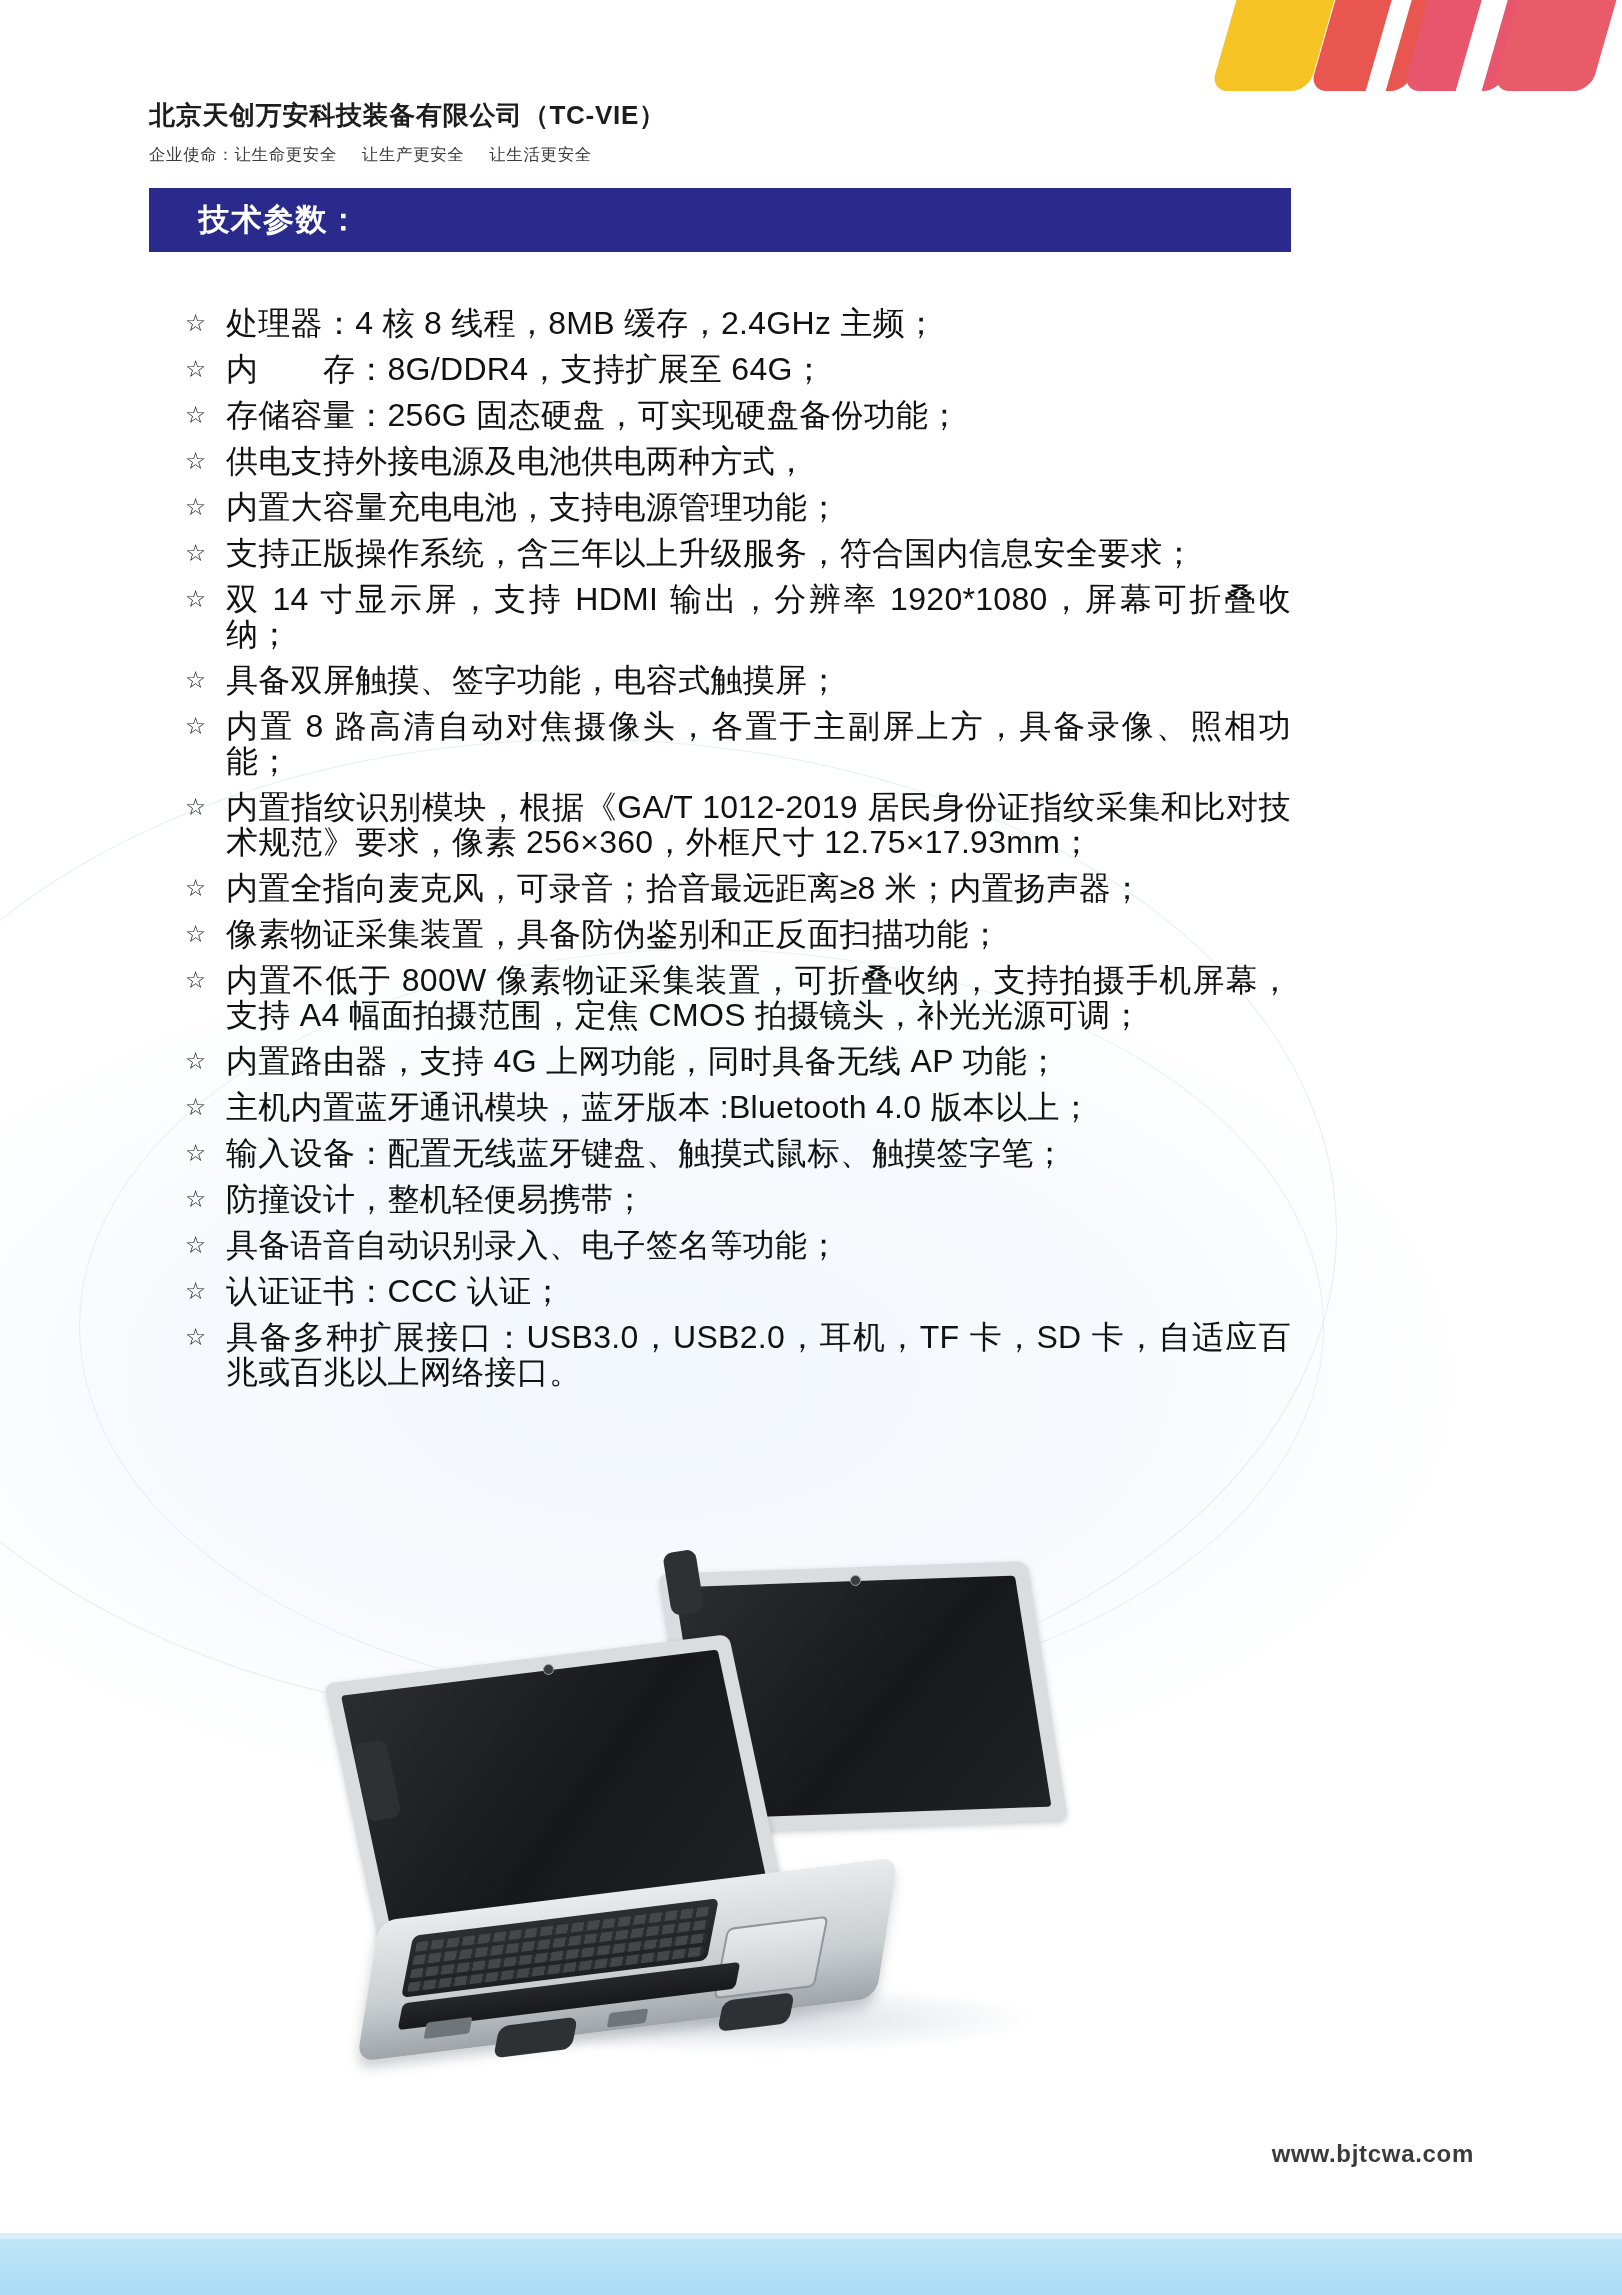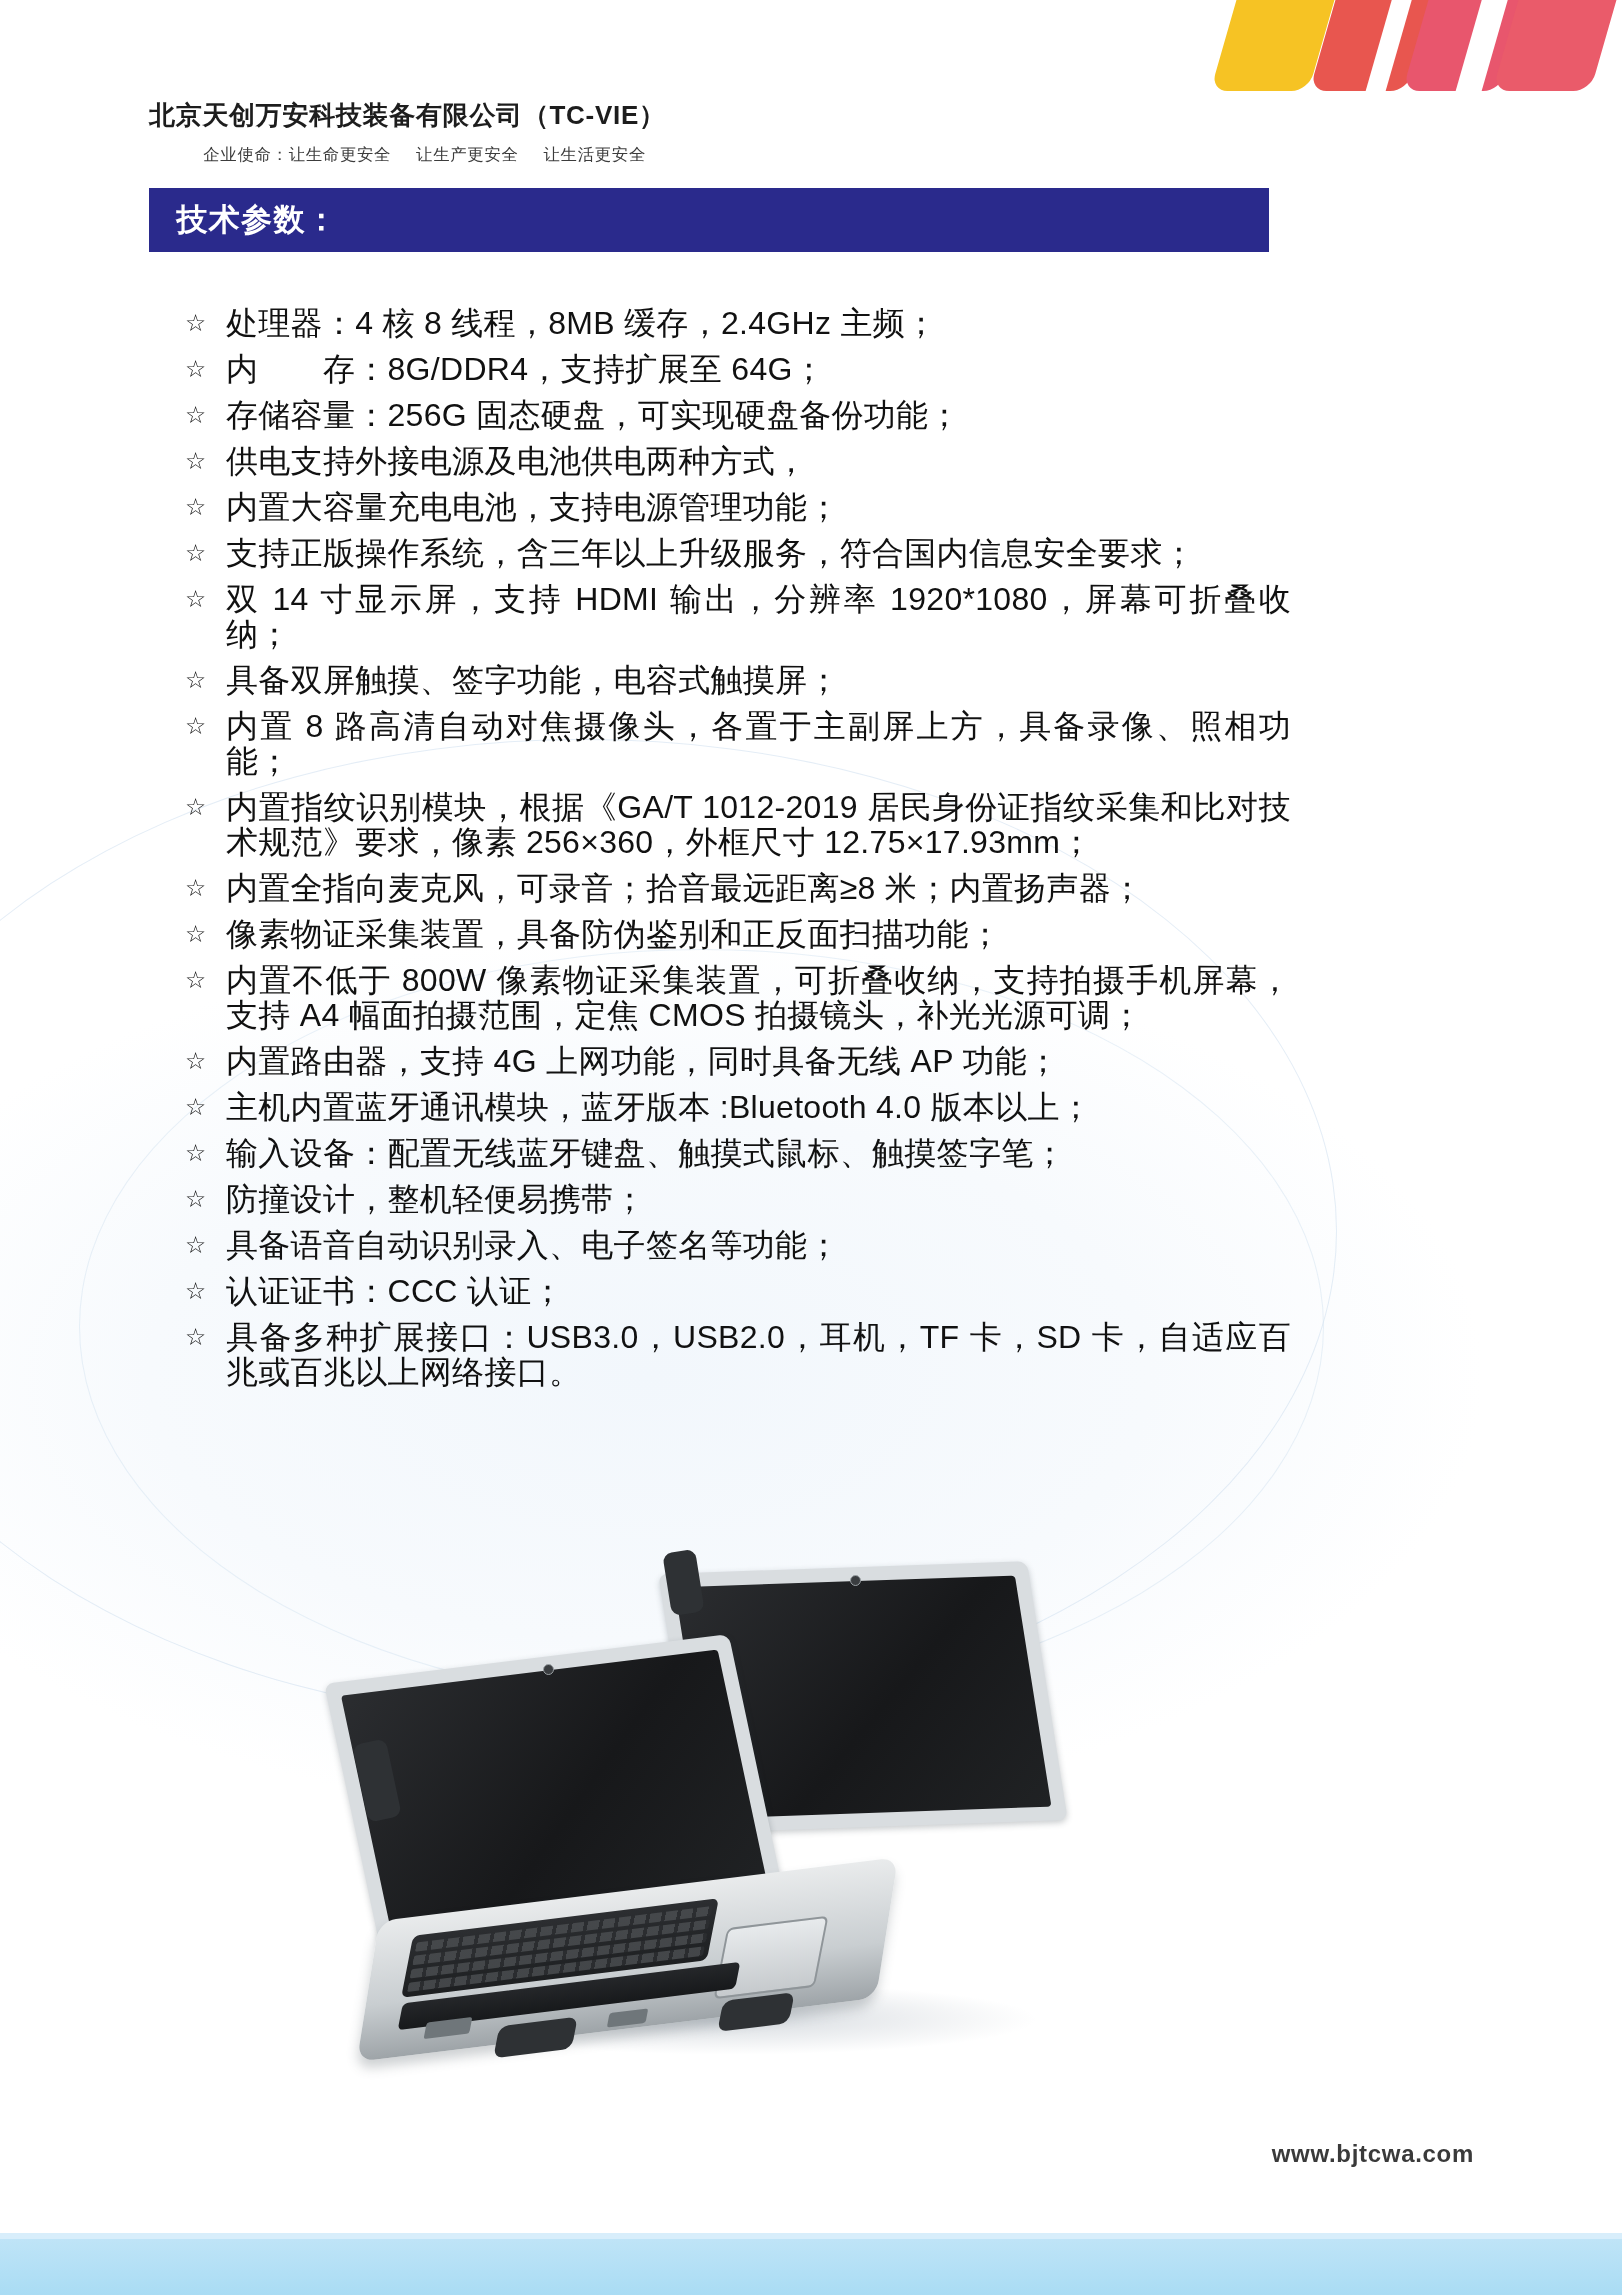--- a/index.html
+++ b/index.html
@@ -58,29 +58,29 @@
   }
 
   
   .header { position:absolute; left:149px; top:98px; }
   .company {
     font-size:26px; font-weight:bold; color:#1d1d1d; letter-spacing:0.7px;
     white-space:nowrap;
   }
   .mission {
     margin-top:10.5px;
-    font-size:16.4px; color:#3c3c3c; letter-spacing:0.7px; white-space:nowrap;text-align:right;
+    font-size:16.4px; color:#3c3c3c; letter-spacing:0.7px; white-space:nowrap;
   }
   .mission span { margin-right:19.6px; }
 
   
   .title-bar {
     position:absolute; left:149px; top:188px; width:1120px; height:64px;
     background:#2a2a8c;
-    display:flex; align-items:center;
+    display:flex; align-items:center;padding-left:22px;
   }
   .title-bar .txt {
     color:#ffffff; font-size:31px; font-weight:bold;
     padding-left:27.5px; letter-spacing:1.3px;
   }
 
   
   .spec-list {
     position:absolute; left:185px; top:306px; width:1106px;
   }

